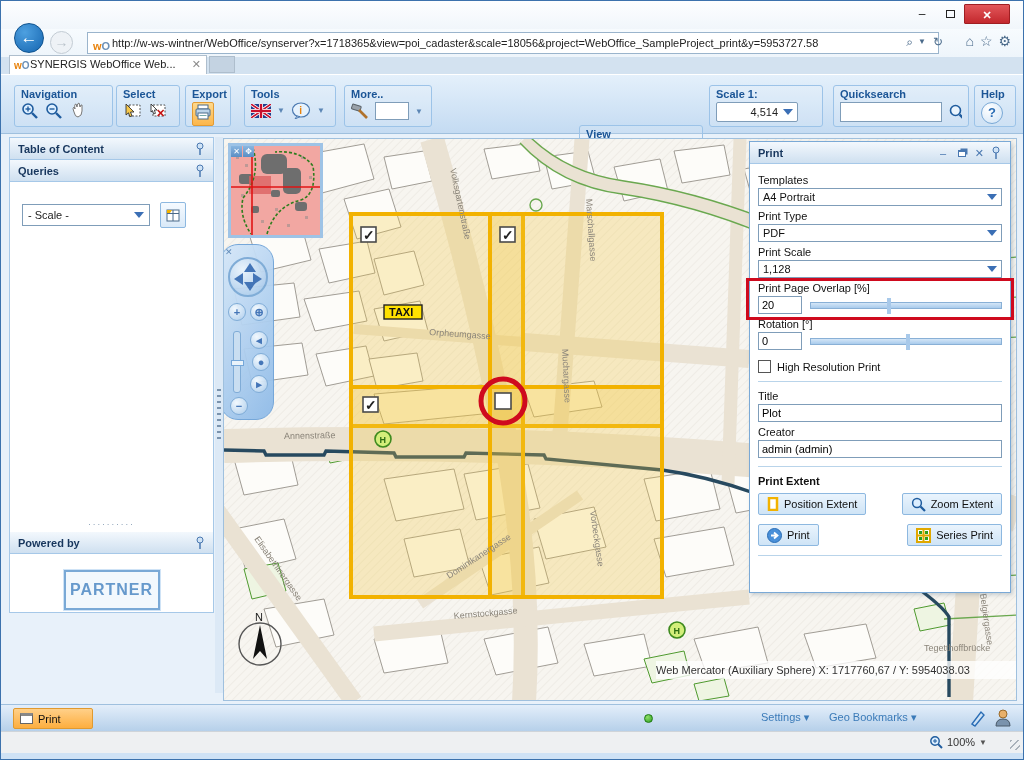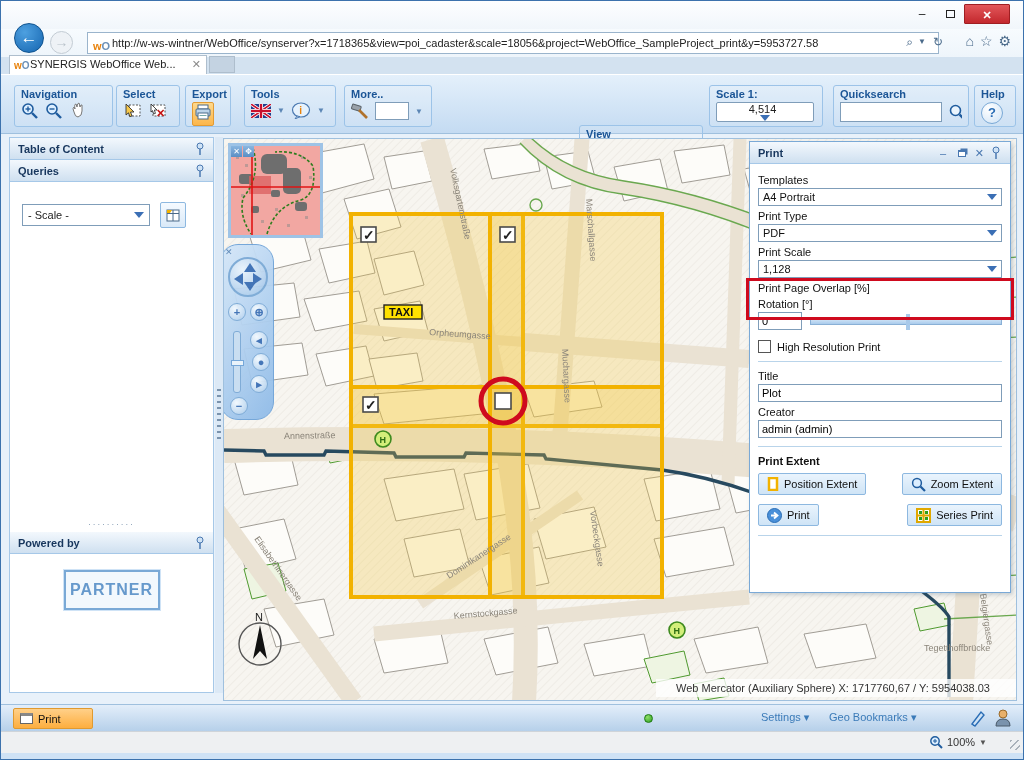--- a/index.html
+++ b/index.html
@@ -30,31 +30,31 @@
   #ribbon { position:absolute; left:0; top:73px; width:100%; height:60px; background:linear-gradient(#e4f0fb,#c4dbf2); border-top:1px solid #fff; border-bottom:1px solid #9fc0de; }
   .group { position:absolute; top:10px; height:42px; border:1px solid #9cc3e8; border-radius:3px; background:rgba(255,255,255,0.12); }
   .group .glabel { display:block; font-size:11px; font-weight:bold; color:#1b5596; padding:2px 6px 0 6px; white-space:nowrap; }
   .grow { display:flex; align-items:center; gap:6px; padding:2px 6px; }
   .ic { display:inline-block; }
   .caret { color:#5c86b5; font-size:8px; }
   .toolhl { background:linear-gradient(#ffd98c,#fcb64b); border:1px solid #e39b33; border-radius:2px; padding:1px; }
   .rg-select { height:20px; background:#fff; border:1px solid #7f9db9; border-radius:2px; font-size:11px; color:#222; display:flex; align-items:center; padding:0 4px; justify-content:space-between; }
   .tri { width:0; height:0; border-left:5px solid transparent; border-right:5px solid transparent; border-top:6px solid #3b6fb5; }
   #g-view { left:578px; width:124px;margin-top:40px; } #g-view .rg-select { width:108px; }
-  #g-scale { left:708px; width:114px; } #g-scale .rg-select { width:98px;flex-direction:column; }
+  #g-scale { left:708px; width:114px; } #g-scale .rg-select { width:82px; }
   #g-search { left:832px; width:136px; }
   #g-search input { width:102px; height:20px; border:1px solid #7f9db9; font-size:11px; padding:0 3px; }
   #g-help { left:973px; width:42px; }
   #help-btn { width:22px; height:22px; border-radius:50%; background:radial-gradient(circle at 35% 30%,#ffffff,#cfe3f6); border:1px solid #7aa9d6; color:#2a6db5; font-weight:bold; text-align:center; line-height:20px; font-size:13px; }
   #g-nav { left:13px; width:99px; } #g-sel { left:115px; width:64px; } #g-exp { left:184px; width:46px; }
   #g-tools { left:243px; width:92px; } #g-more { left:343px; width:88px; }
   #more-dd { width:34px; height:18px; background:#fff; border:1px solid #7f9db9; }
 
   
-  #leftpanel { position:absolute; left:8px; top:136px; width:205px; height:556px; background:#fff; border:1px solid #a6c8e8; }
+  #leftpanel { position:absolute; left:8px; top:136px; width:205px; height:476px; background:#fff; border:1px solid #a6c8e8; }
   .phead { position:relative; height:22px; background:linear-gradient(#f3f8fd,#cfe0f0); border-bottom:1px solid #a6c8e8; font-size:11px; font-weight:bold; color:#17365d; line-height:22px; padding-left:8px; }
   .pin { position:absolute; right:7px; top:4px; width:12px; height:14px; }
   #queries-body { padding:20px 0 0 12px; display:flex; gap:10px; align-items:center; }
   #query-select { width:128px; height:22px; background:#fff; border:1px solid #7f9db9; font-size:11px; display:flex; align-items:center; justify-content:space-between; padding:0 5px; color:#222; }
   #query-btn { width:26px; height:26px; background:linear-gradient(#f5faff,#d9e9f8); border:1px solid #8db8e0; border-radius:2px; display:flex; align-items:center; justify-content:center; }
   #lp-splitter { position:absolute; left:0; top:384px; width:100%; height:8px; text-align:center; font-size:8px; letter-spacing:2px; color:#7a93ad; line-height:6px; }
   #powered { position:absolute; left:0; top:394px; width:100%; }
   .logo-box { margin:16px auto 0 auto; width:96px; height:40px; border:2px solid #7aa9d6; outline:1px solid #cfe3f6; background:#f2f8fd; color:#6699cc; font-weight:bold; font-size:16px; text-align:center; line-height:36px; letter-spacing:1px; }
 
   
@@ -66,21 +66,21 @@
   #overview { position:absolute; left:4px; top:4px; width:95px; height:95px; border:3px solid #9ec3e6; background:#f0a8a2; overflow:hidden; }
   .ov-ico { position:absolute; width:11px; height:11px; background:linear-gradient(#8ab6e0,#5a8ec4); color:#fff; font-size:8px; line-height:11px; text-align:center; z-index:3; }
   #navwidget { position:absolute; left:-4px; top:105px; width:54px; height:176px; background:linear-gradient(120deg,#d6e8f9,#8fbbe8); border:1px solid #6fa3d8; border-radius:18px; opacity:.95; }
   .nw-x { position:absolute; left:4px; top:2px; color:#5a87b8; font-size:9px; }
   #dirpad { position:absolute; left:7px; top:12px; width:40px; height:40px; border-radius:50%; background:radial-gradient(circle at 35% 30%,#eaf4fd,#9cc2e8); border:2px solid #7aa9d6; }
   .dp-t { position:absolute; width:0; height:0; }
   .nw-btn { position:absolute; width:18px; height:18px; border-radius:50%; background:radial-gradient(circle at 35% 30%,#f2f9ff,#a9cbec); border:1px solid #7aa9d6; color:#3b6fb5; font-size:11px; text-align:center; line-height:16px; font-weight:bold; }
   #nw-slider { position:absolute; left:12px; top:86px; width:8px; height:62px; background:#c7ddf2; border:1px solid #7aa9d6; border-radius:3px; }
   #nw-thumb { position:absolute; left:-3px; top:28px; width:13px; height:6px; background:#e9f3fc; border:1px solid #6fa3d8; }
 
-  #coordbar { position:absolute; right:0; bottom:3px; width:360px; height:18px; background:rgba(255,255,255,.78); font-size:11px; color:#333; text-align:center; line-height:18px; padding-right:6px; }
+  #coordbar { position:absolute; right:0; bottom:21px; width:360px; height:18px; background:rgba(255,255,255,.78); font-size:11px; color:#333; text-align:left; line-height:18px; padding-right:6px; }
 
   
   #printpanel { position:absolute; left:748px; top:140px; width:262px; height:452px; background:#fff; border:1px solid #7aa9d6; box-shadow:2px 2px 4px rgba(60,90,120,.25); }
   #pp-head { position:relative; height:22px; background:linear-gradient(#f3f8fd,#cfe0f0); border-bottom:1px solid #a6c8e8; }
   #pp-title { font-size:11px; font-weight:bold; color:#17365d; line-height:22px; padding-left:8px; }
   .pp-hic { position:absolute; top:4px; color:#4a78b0; font-size:11px; line-height:14px; }
   #pp-body { padding:6px 8px; font-size:11px; color:#111; }
   .fld-label { margin-top:4px; margin-bottom:2px; }
   .pp-select { height:18px; border:1px solid #7f9db9; display:flex; align-items:center; justify-content:space-between; padding:4px 4px; background:#fff; }
   .pp-input { height:18px; width:100%; border:1px solid #7f9db9; font-size:11px; padding:0 3px; font-family:"Liberation Sans",sans-serif; }
@@ -529,20 +529,26 @@
           <span>PDF</span>
           <span class="tri"></span>
         </div>
       <div class="fld-label">Print Scale</div>
       <div class="pp-select">
           <span>1,128</span>
           <span class="tri"></span>
         </div>
 
       <div class="fld-label">Print Page Overlap [%]</div>
+      <div class="sliderrow">
+        <input class="pp-input" value="20" style="">
+        <div class="slider">
+            <div class="sthumb" style="left:40%"></div>
+          </div>
+      </div>
 
       <div class="fld-label">Rotation [°]</div>
       <div class="sliderrow">
         <input class="pp-input" value="0" style="">
         <div class="slider">
             <div class="sthumb" style="left:50%"></div>
           </div>
       </div>
 
       <div class="cbrow">

